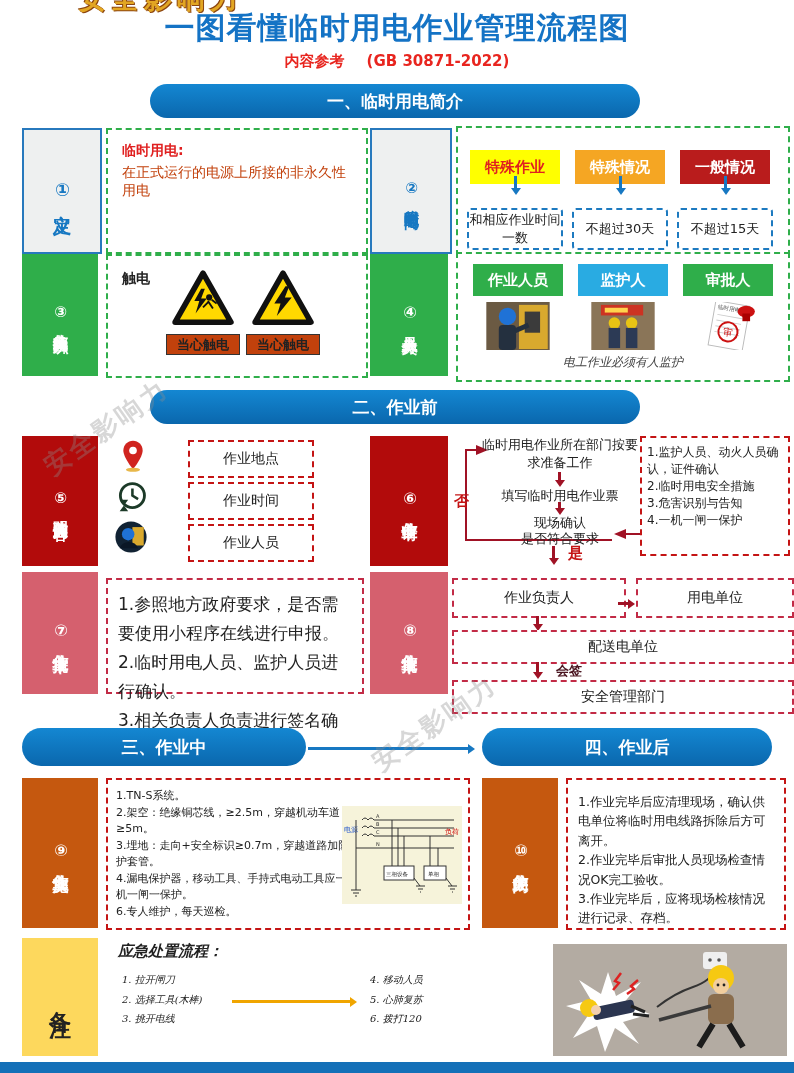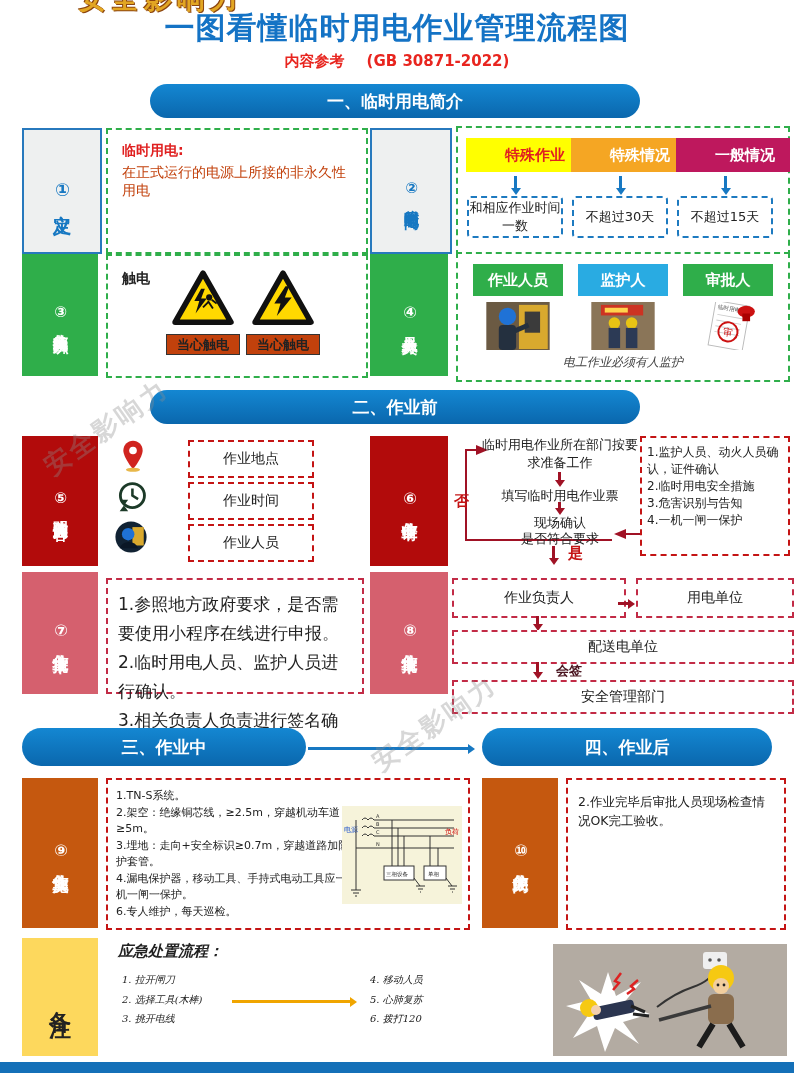--- a/index.html
+++ b/index.html
@@ -29,22 +29,22 @@
   
   .dashed-green{position:absolute;border:2px dashed #2fae4a;background:#fff;}
   .dashed-blue{border:2px dashed #1d7ac0;}
   .dashed-red{border:2px dashed #c41414;}
   .dashed-crimson{border:2px dashed #c22b46;}
   
   .term{font-weight:bold;color:#e02020;font-size:14px;margin:12px 14px 4px;}
   .deftext{font-size:14px;margin:0 14px;color:#c2410c;}
   
   .timecol{position:absolute;top:10px;width:98px;text-align:center;}
-  .tag{width:90px;height:34px;line-height:34px;margin:0 auto;font-weight:bold;font-size:15px;padding-left:24px;}
-  .t0{background:#ffff00;color:#e02020;} .t1{background:#f5a623;color:#fff;} .t2{background:#be185d;color:#fff;}
+  .tag{width:90px;height:34px;line-height:34px;margin:12px auto;font-weight:bold;font-size:15px;}
+  .t0{background:#ffff00;color:#e02020;} .t1{background:#f5a623;color:#fff;} .t2{background:#b91c1c;color:#fff;}
   .result{position:relative;margin:4px auto 0;width:92px;height:38px;display:flex;align-items:center;
           justify-content:center;font-size:13px;border-radius:4px;}
   
   .varr{position:absolute;width:0;border-left:3px solid var(--c,#1778c2);}
   .varr::after{content:"";position:absolute;left:-6.5px;top:100%;border:5px solid transparent;border-top:7px solid var(--c,#1778c2);}
   .varr.blue{--c:#1778c2;} .varr.red{--c:#a01225;}
   .harr{position:absolute;height:0;border-top:3px solid var(--c,#1778c2);}
   .harr::after{content:"";position:absolute;left:100%;top:-6.5px;border:5px solid transparent;border-left:7px solid var(--c,#1778c2);}
   .harr.blue{--c:#1778c2;} .harr.red{--c:#a01225;} .harr.orange{--c:#f0a500;}
   
@@ -292,21 +292,23 @@
       <line x1="88" y1="30" x2="88" y2="60" stroke="#333"></line>
         <line x1="96" y1="42" x2="96" y2="60" stroke="#333"></line>
       <rect x="82" y="60" width="22" height="14" fill="#fff" stroke="#333"></rect>
       <text x="86" y="70" font-size="5.5" fill="#333">单相</text>
       <line x1="104" y1="72" x2="110" y2="80" stroke="#333"></line>
         <path d="M106 80 h9 M108 83 h5 M110 86 h1" stroke="#333"></path>
     </svg>
   </div>
   <div class="vlabel vl-orange s16" style="left:482px;top:778px;width:76px;height:150px;">⑩作业关闭</div>
   <div class="closebox dashed-red">
+    <div>1.作业完毕后应清理现场，确认供电单位将临时用电线路拆除后方可离开。</div>
     <div>2.作业完毕后审批人员现场检查情况OK完工验收。</div>
+    <div>3.作业完毕后，应将现场检核情况进行记录、存档。</div>
   </div>
 
   <div class="vlabel vl-yellow s22" style="left:22px;top:938px;width:76px;height:118px;">备注</div>
   <div class="em-title">应急处置流程：</div>
   <div class="em-list" style="left:122px;">
     <div>1. 拉开闸刀</div>
     <div>2. 选择工具(木棒)</div>
     <div>3. 挑开电线</div>
   </div>
   <span class="harr orange" style="left:232px;top:1000px;width:118px;"></span>

